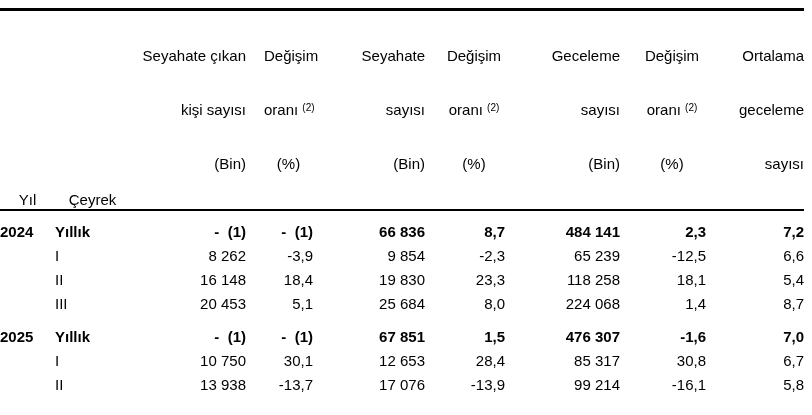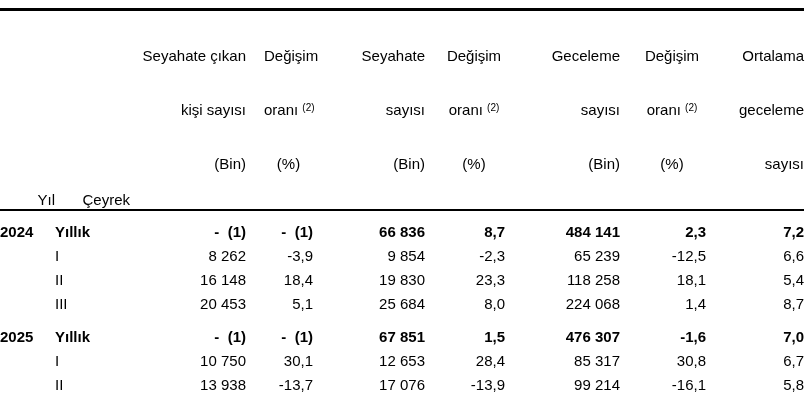--- a/index.html
+++ b/index.html
@@ -34,21 +34,21 @@
   }
   thead th {
     vertical-align: bottom;
     padding-top: 8px;
     padding-bottom: 5px;
     border-bottom: 2px solid #000;
     line-height: 18px;
     font-size: 15px;
   }
   thead th.h-left {
-    text-align: right;
+    text-align: center;
   }
   thead th.h-num {
     text-align: right;
   }
   thead th.h-chg {
     text-align: center;
     padding-left: 18px;
   }
   th.first-col, td.first-col {
     padding-left: 8px;

